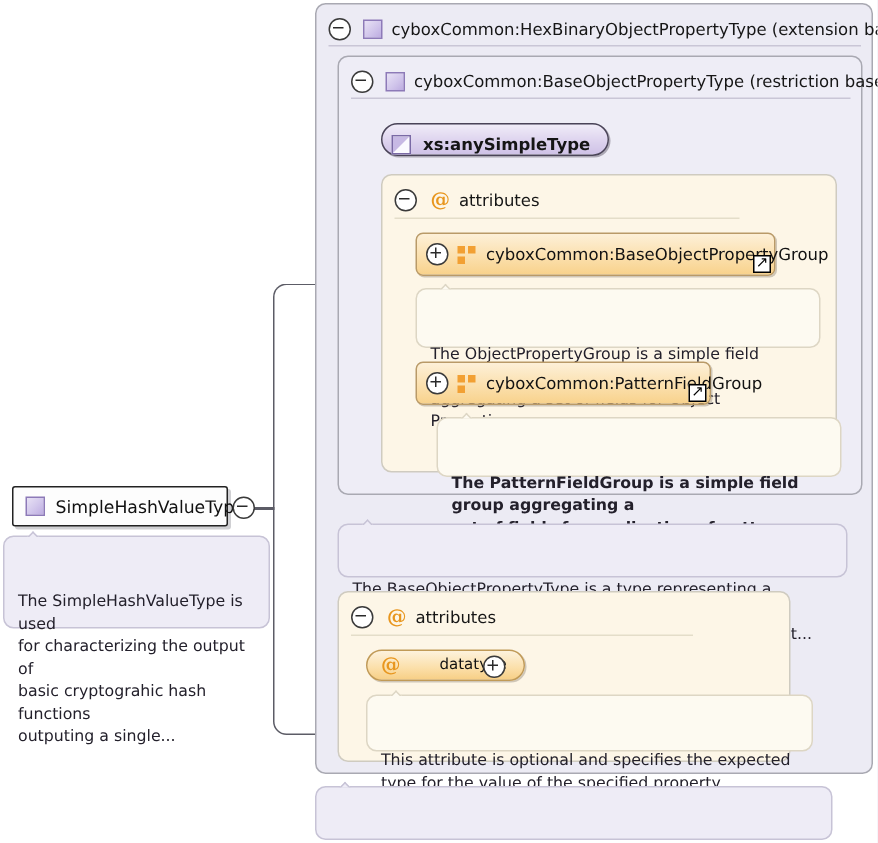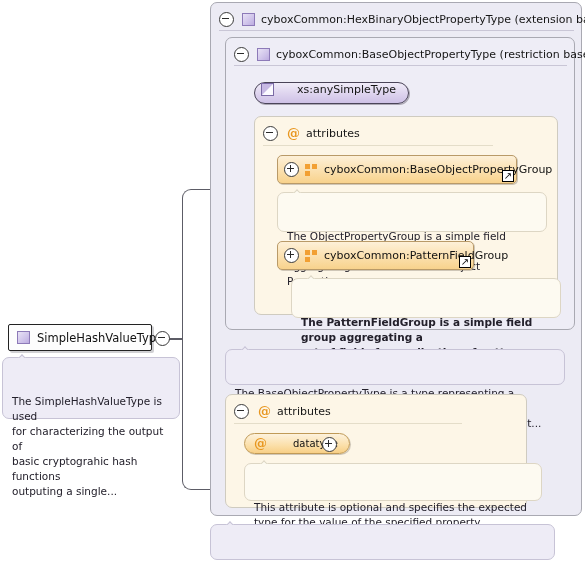--- a/index.html
+++ b/index.html
@@ -85,21 +85,21 @@
     display:flex;align-items:center;padding:0 11px 0 9px;gap:6px;
   }
   .attrpill .lbl{font-size:10px;color:#121212;white-space:nowrap;margin-left:20px;}
 
   
   .simplepill{
     position:absolute;box-sizing:border-box;height:22px;
     border:1px solid #4a4458;border-radius:11px;
     background:linear-gradient(to bottom,#f0ecf8 0%,#ddd3ee 55%,#cec1e6 100%);
     box-shadow:1px 1px 0 rgba(90,85,100,.45);
-    display:flex;align-items:flex-start;padding:0 12px 0 6px;gap:23px;
+    display:flex;align-items:flex-end;padding:0 12px 0 6px;gap:8px;font-weight:bold;
   }
   .simplepill .lbl{font-size:11px;color:#151515;white-space:nowrap;}
   .tri-ico{
     width:13px;height:13px;flex:none;box-sizing:border-box;
     border:1px solid #7a6aa5;background:#fbfaff;position:relative;overflow:hidden;
   }
   .tri-ico::after{
     content:"";position:absolute;left:0;top:0;
     border-left:11px solid #c7b9e4;border-bottom:11px solid transparent;
   }

